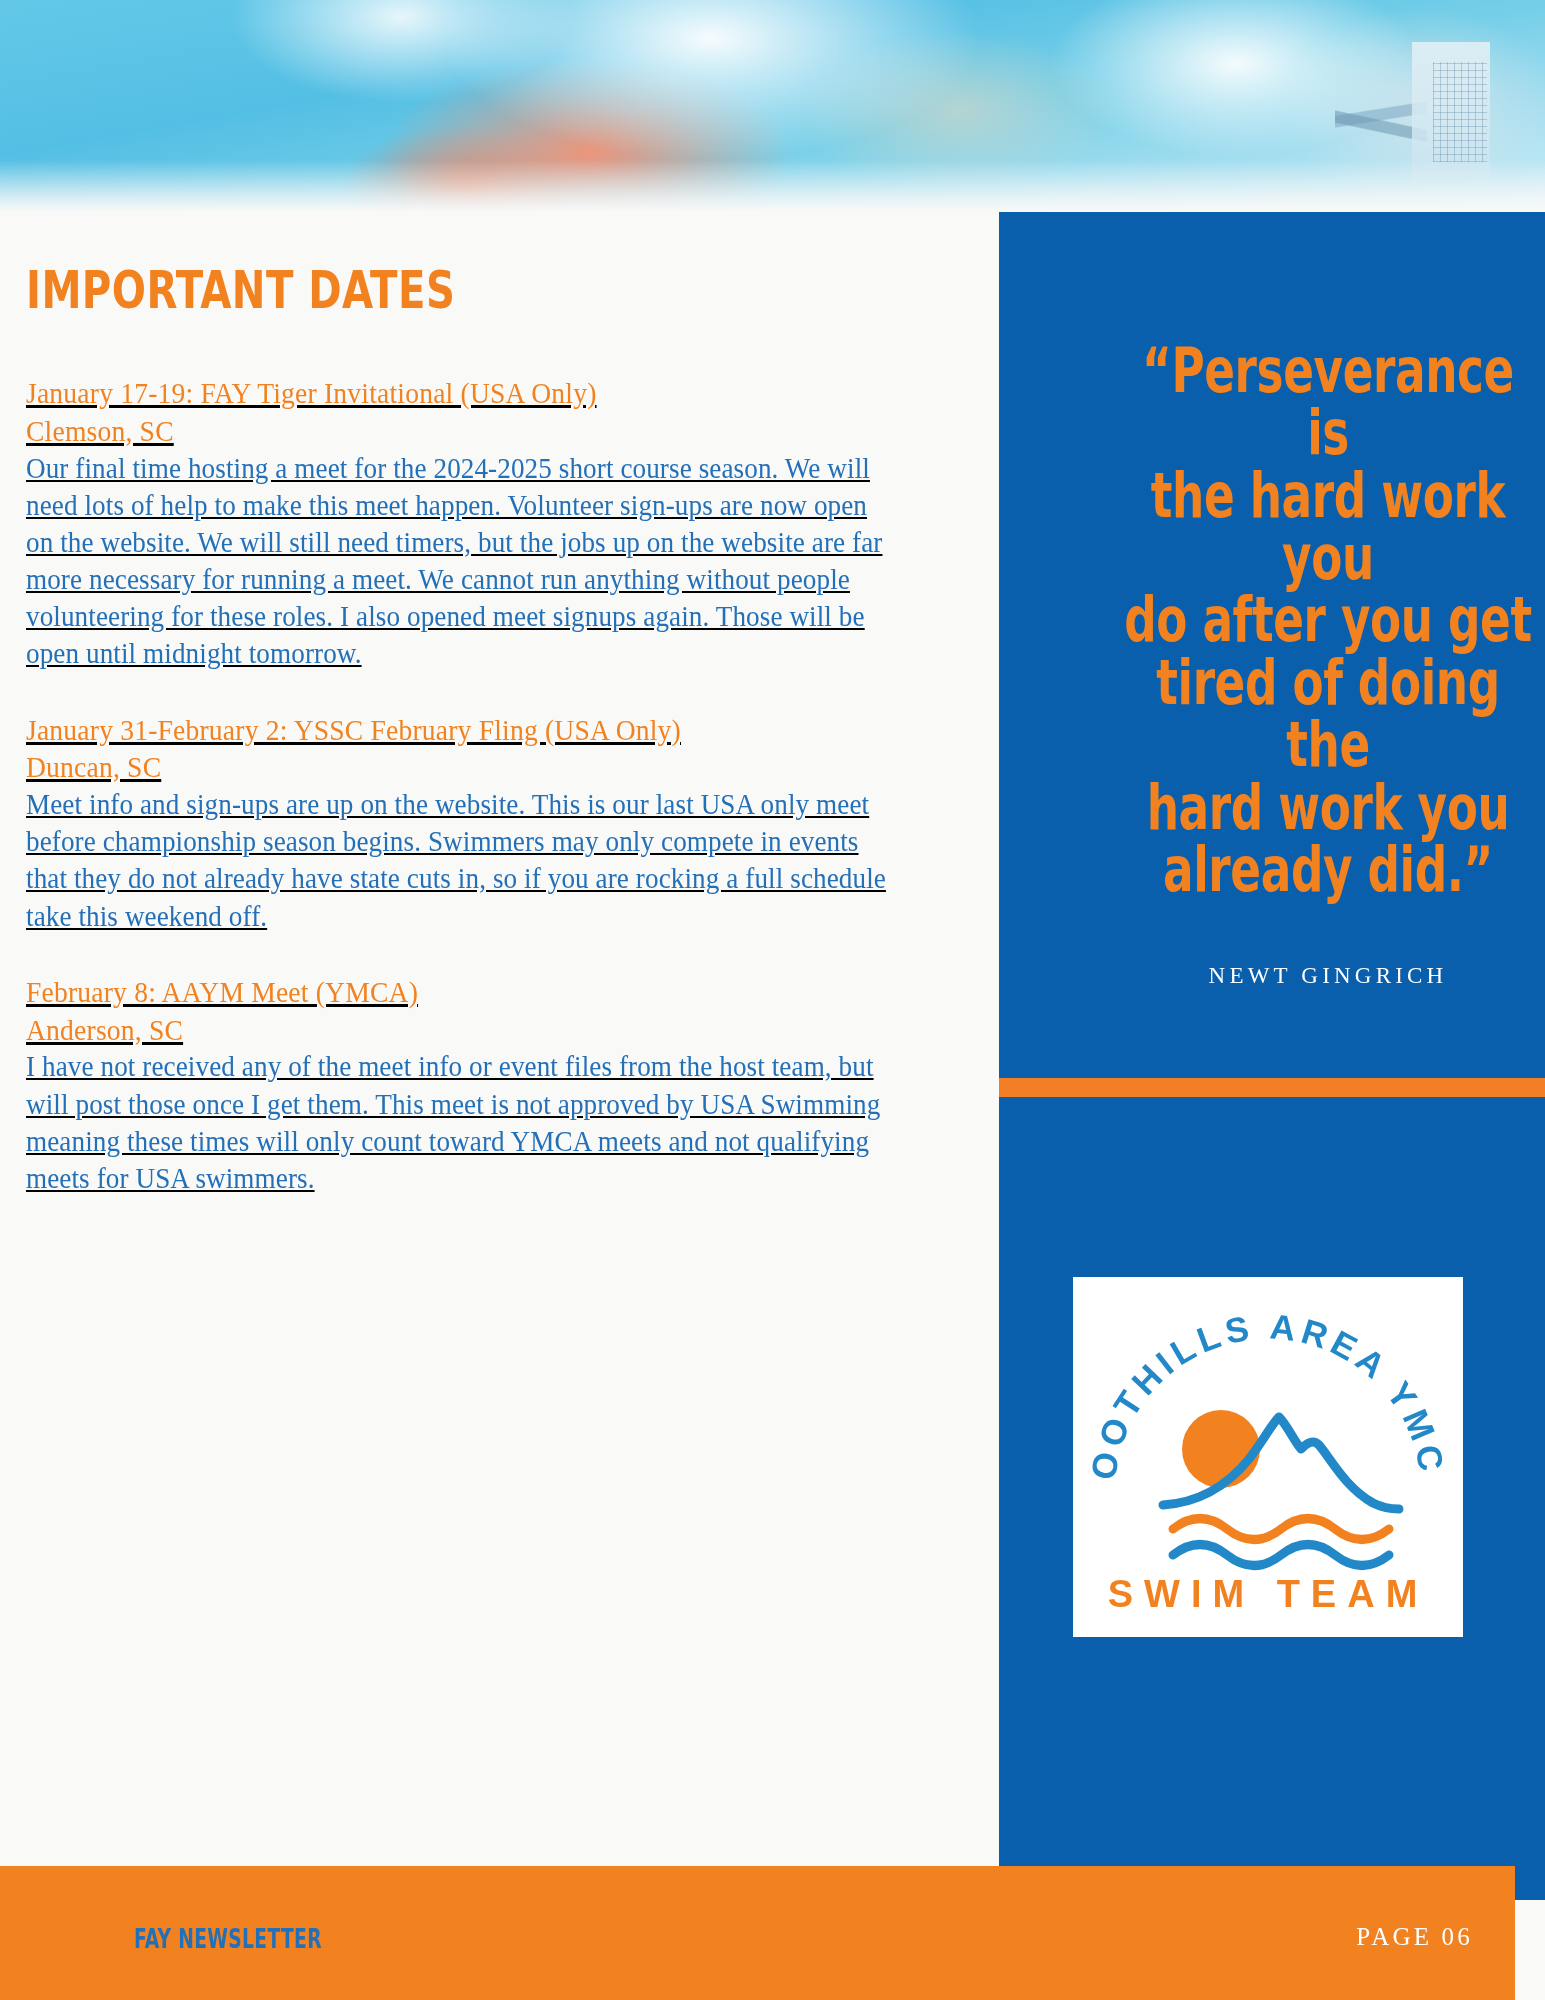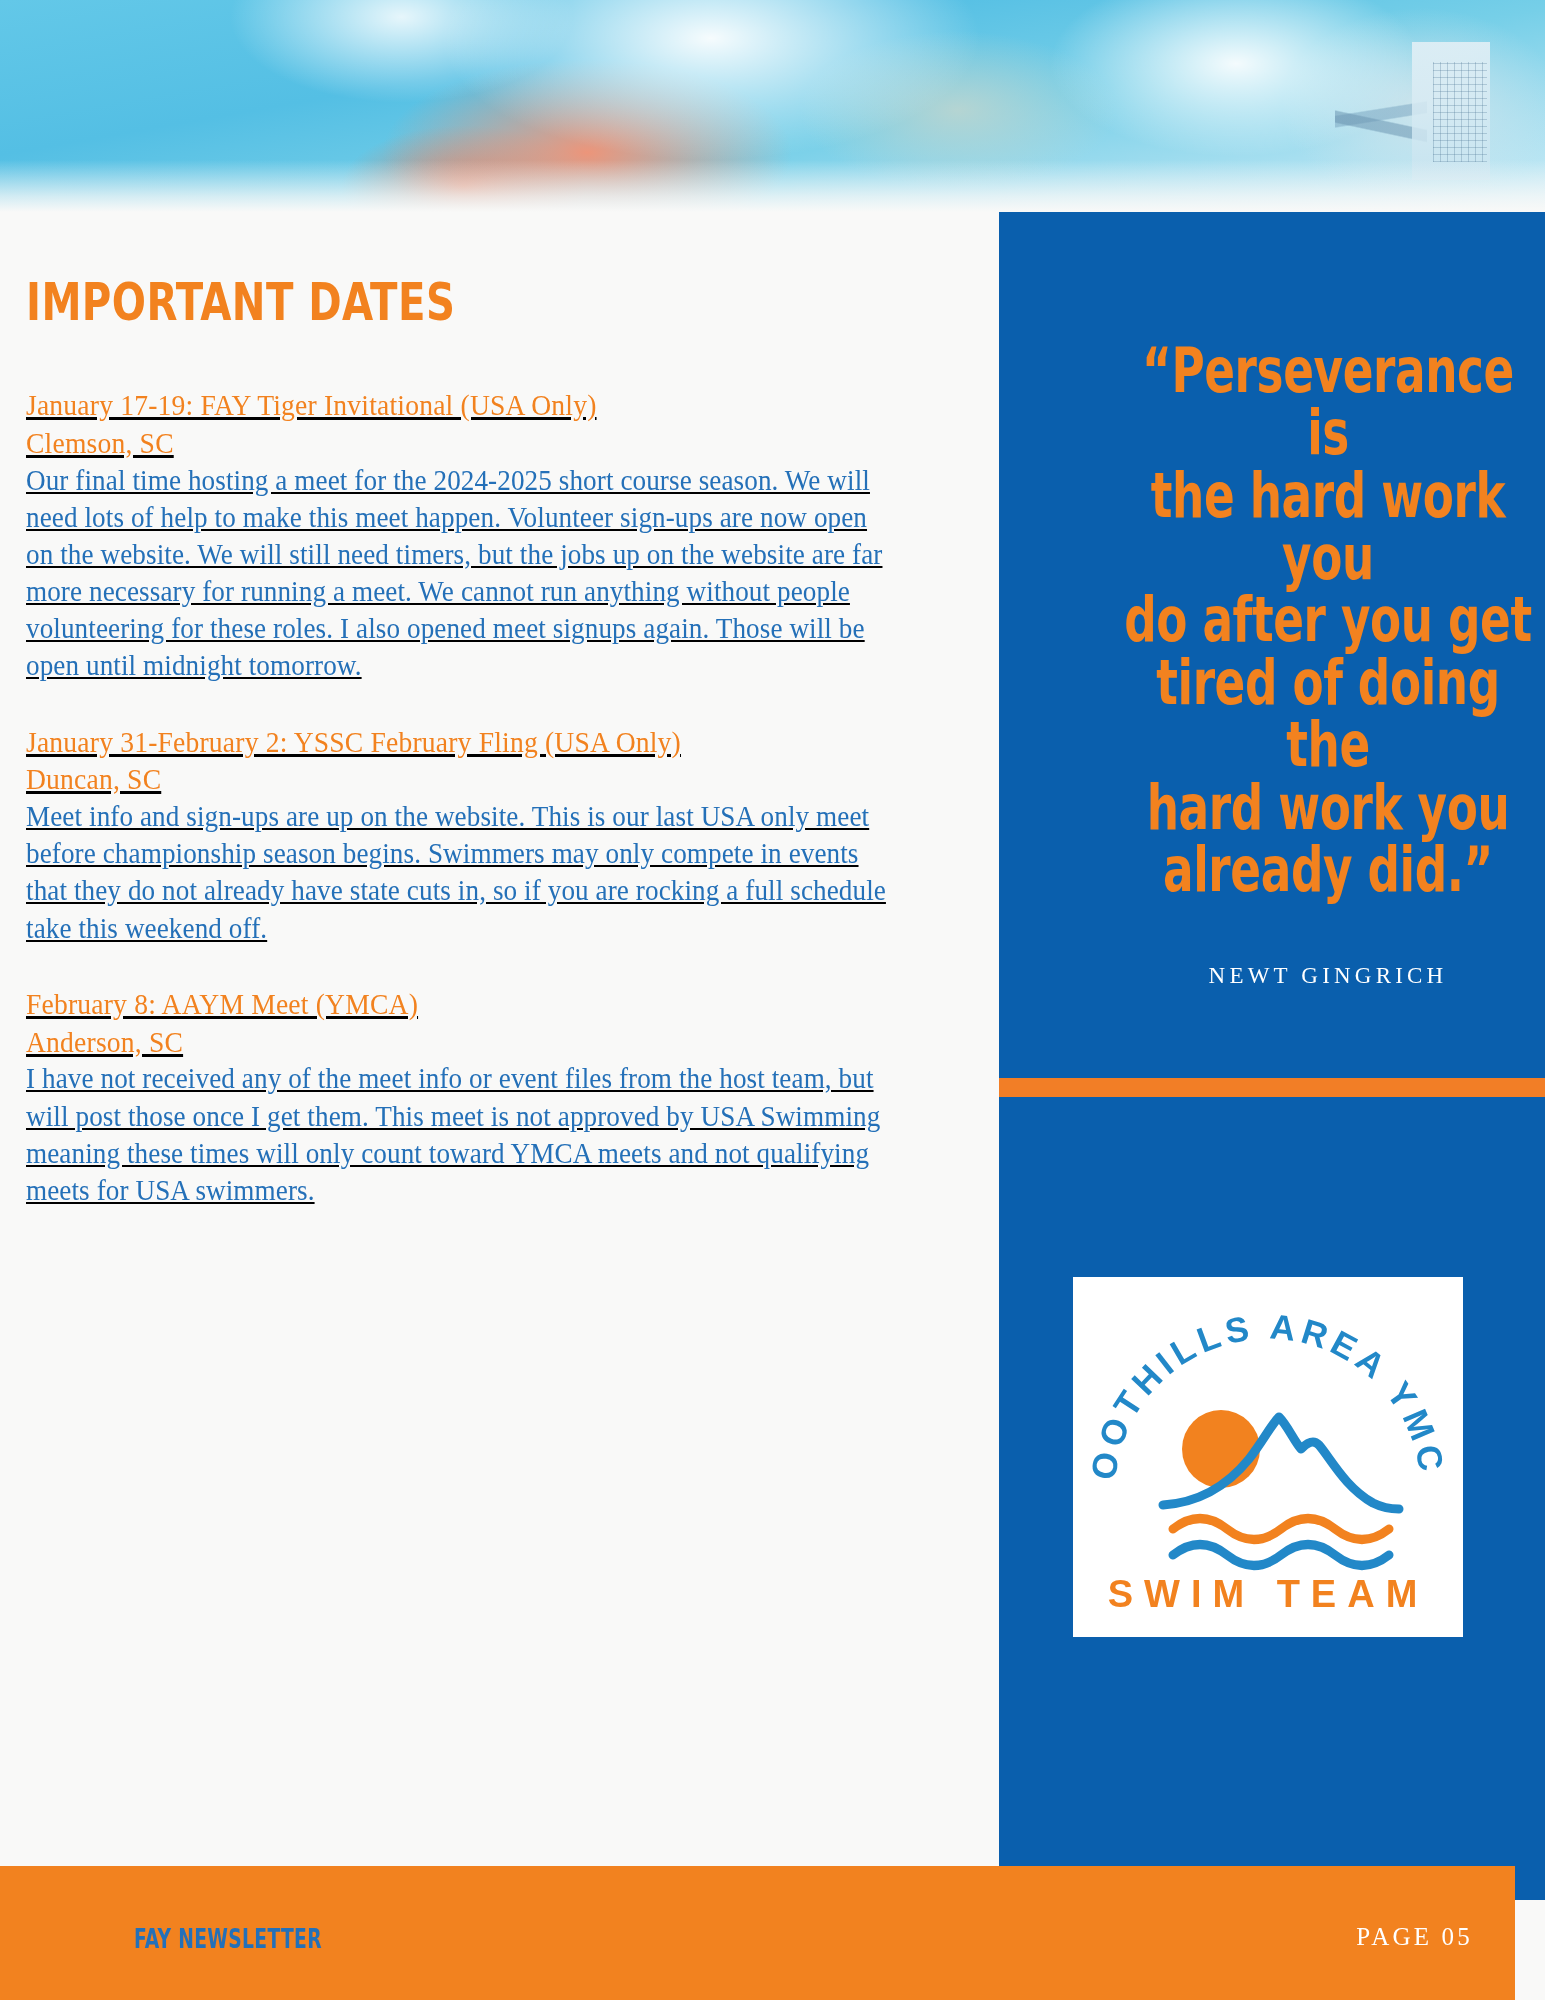--- a/index.html
+++ b/index.html
@@ -123,21 +123,21 @@
     left: 1073px; top: 1277px;
     width: 390px;
     height: 360px;
     background: #ffffff;
   }
   .logo-svg { display: block; width: 390px; height: 360px; }
 
   
   .content {
     position: absolute;
-    left: 26px; top: 272px;
+    left: 26px; top: 260px;
     width: 948px;
   }
   .page-title {
     font-family: "Liberation Sans Narrow", "DejaVu Sans Condensed", "Liberation Sans", sans-serif;
     font-weight: 700;
     font-size: 52px;
     letter-spacing: 0.5px;
     color: #f2821f;
     margin: 0 0 54px 0;
     transform: scaleX(0.86);
@@ -267,15 +267,15 @@
     <div class="event">
       <p class="event-title">February 8: AAYM Meet (YMCA)</p>
       <p class="event-location">Anderson, SC</p>
       <p class="event-body">I have not received any of the meet info or event files from the host team, but will post those once I get them. This meet is not approved by USA Swimming meaning these times will only count toward YMCA meets and not qualifying meets for USA swimmers.</p>
     </div>
 
   </div>
 
   <div class="footer-bar"></div>
   <div class="footer-left">FAY NEWSLETTER</div>
-  <div class="footer-right">PAGE 05</div>
+  <div class="footer-right">PAGE 06</div>
 
 </div>
 
 </body></html>

